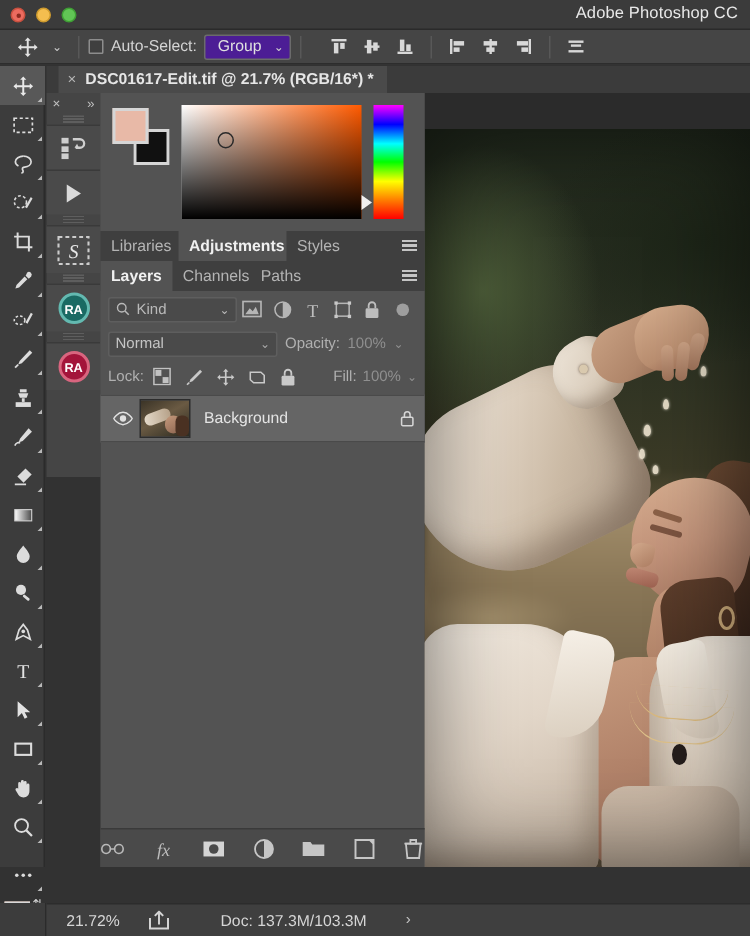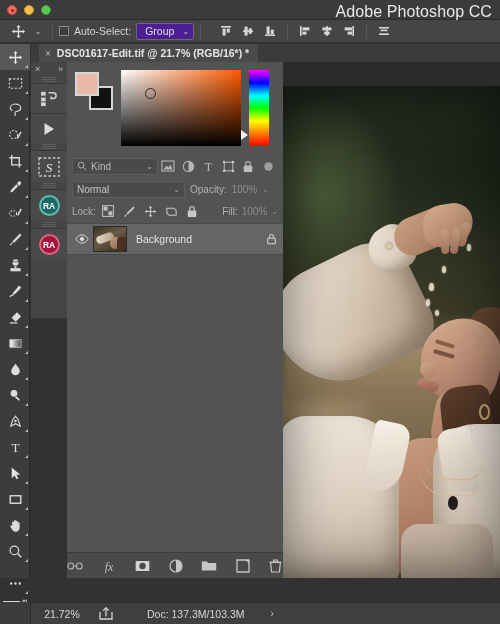--- a/index.html
+++ b/index.html
@@ -18,21 +18,21 @@
     background: #3b3b3b; border-bottom: 1px solid #2a2a2a;
   }
   .lights { position: absolute; left: 7px; top: 5px; display: flex; gap: 7px; }
   .light { width: 10px; height: 10px; border-radius: 50%; }
   .l-close { background: #ec6b5f; border: 1px solid #c8503f; }
   .l-min   { background: #f4be4f; border: 1px solid #cf9b2e; }
   .l-max   { background: #61c555; border: 1px solid #3f9e35; }
   .light-dot { position:absolute; left:3.5px; top:3.5px; width:3px;height:3px;border-radius:50%;background:#8d2a20;}
   .app-title {
     position: absolute; right: 8px; top: 3px;
-    font-size: 16px; color: #e8e8e8; letter-spacing: .1px;
+    font-size: 11px; color: #e8e8e8; letter-spacing: .1px;
   }
 
   
   .optionsbar {
     position: absolute; left: 0; top: 20px; width: 500px; height: 23px;
     background: #454545; border-bottom: 1px solid #2d2d2d;
     display: flex; align-items: center; padding-left: 6px; gap: 0;
   }
   .opt-tool { width: 24px; height: 21px; display:flex;align-items:center;justify-content:center; }
   .opt-caret { width: 16px; height: 21px; display:flex;align-items:center;justify-content:center;
@@ -698,21 +698,33 @@
     <div class="colorpanel">
       <div class="cp-bg"></div>
       <div class="cp-fg"></div>
       <div class="cp-field">
         <div class="cp-ring"></div>
       </div>
       <div class="cp-hue"></div>
       <div class="cp-hue-mark"></div>
     </div>
 
-
+    <div class="panel-bar">
+      <div class="ptab">Libraries</div>
+      <div class="ptab active" style="max-width:72px">Adjustments</div>
+      <div class="ptab">Styles</div>
+      <div class="pmenu"></div>
+    </div>
+
+    <div class="panel-bar">
+      <div class="ptab active">Layers</div>
+      <div class="ptab">Channels</div>
+      <div class="ptab">Paths</div>
+      <div class="pmenu"></div>
+    </div>
 
     <div class="filter-row">
       <div class="kind-select">
         <span>
           <svg width="10" height="10" viewBox="0 0 12 12">
               <circle cx="5" cy="5" r="3.4" fill="none" stroke="#b9b9b9" stroke-width="1.1"></circle>
               <path d="M7.6 7.6 L10.6 10.6" stroke="#b9b9b9" stroke-width="1.2"></path>
             </svg>
         </span>
         <span>Kind</span>

